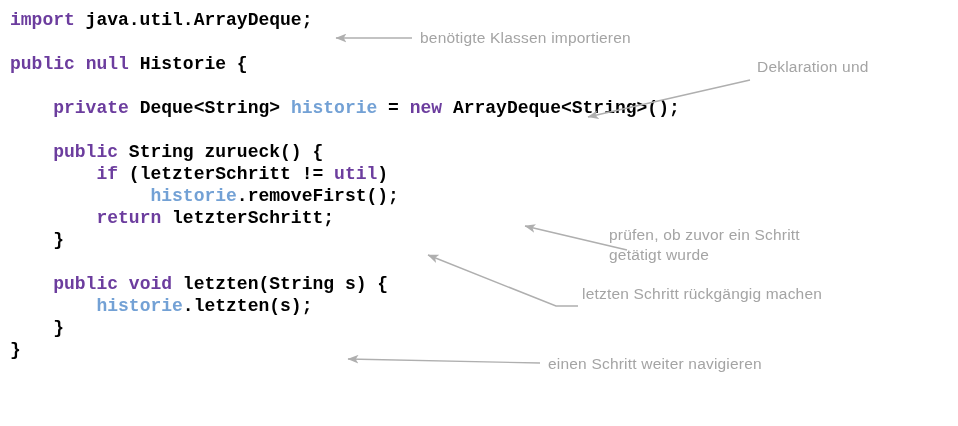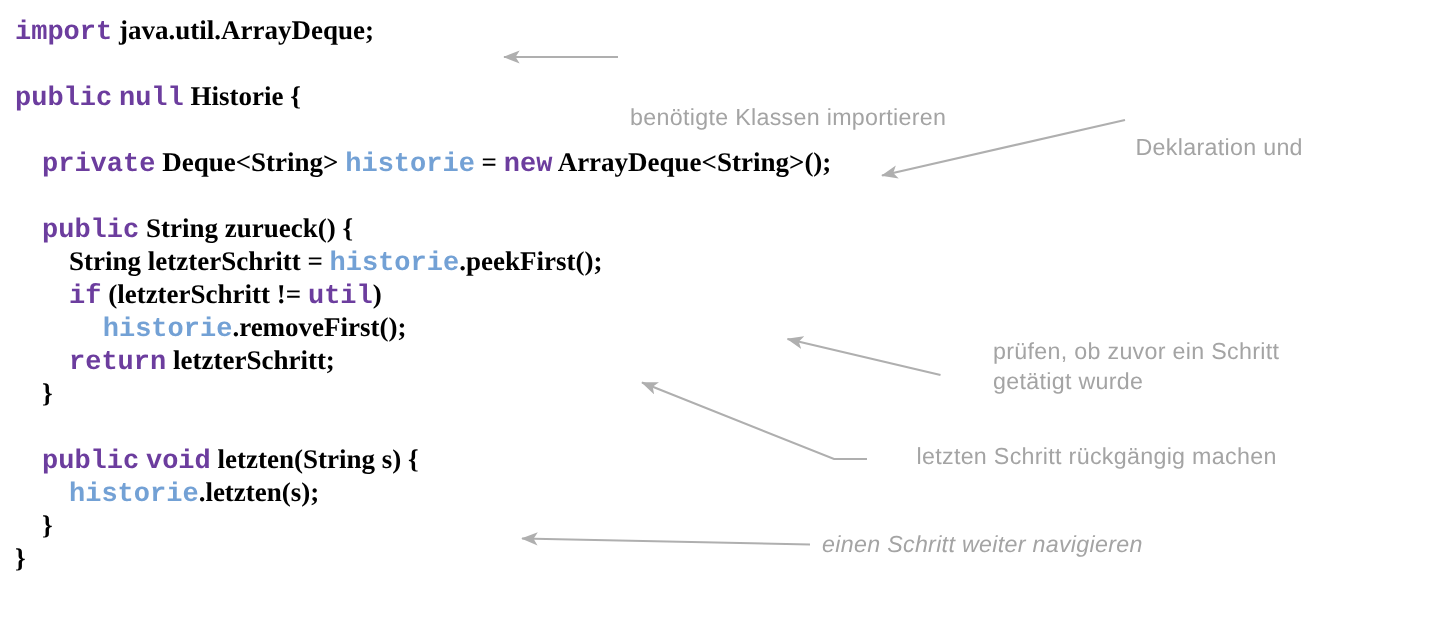--- a/index.html
+++ b/index.html
@@ -24,21 +24,21 @@
     font-size: 18px;
     line-height: 22px;
     color: var(--code-text, #000000);
   }
   .code-line {
     white-space: pre;
     height: 22px;
   }
   .tok-kw    { color: var(--keyword, #6c3d9e); }
   .tok-id    { color: var(--identifier, #73a1d5); }
-  .tok-plain { color: var(--code-text, #000000); font-family: Liberation Serif, serif; }
+  .tok-plain { color: var(--code-text, #000000); }
 
   .note {
     position: absolute;
     color: var(--annotation-text, #a4a4a4);
     font-size: 15.5px;
     line-height: 20px;
     letter-spacing: 0.2px;
     white-space: nowrap;
   }
   .arrows {
@@ -65,21 +65,20 @@
 <div class="figure">
 
   <div class="code">
       <div class="code-line"><span class="tok-kw">import</span><span class="tok-plain"> java.util.ArrayDeque;</span></div>
       <div class="code-line">&nbsp;</div>
       <div class="code-line"><span class="tok-kw">public</span><span class="tok-plain"> </span><span class="tok-kw">null</span><span class="tok-plain"> Historie {</span></div>
       <div class="code-line">&nbsp;</div>
       <div class="code-line"><span class="tok-plain">    </span><span class="tok-kw">private</span><span class="tok-plain"> Deque&lt;String&gt; </span><span class="tok-id">historie</span><span class="tok-plain"> = </span><span class="tok-kw">new</span><span class="tok-plain"> ArrayDeque&lt;String&gt;();</span></div>
       <div class="code-line">&nbsp;</div>
       <div class="code-line"><span class="tok-plain">    </span><span class="tok-kw">public</span><span class="tok-plain"> String zurueck() {</span></div>
-      <div class="code-line"><span class="tok-plain">        String letzterSchritt = </span><span class="tok-id">historie</span><span class="tok-plain">.peekFirst();</span></div>
       <div class="code-line"><span class="tok-plain">        </span><span class="tok-kw">if</span><span class="tok-plain"> (letzterSchritt != </span><span class="tok-kw">util</span><span class="tok-plain">)</span></div>
       <div class="code-line"><span class="tok-plain">             </span><span class="tok-id">historie</span><span class="tok-plain">.removeFirst();</span></div>
       <div class="code-line"><span class="tok-plain">        </span><span class="tok-kw">return</span><span class="tok-plain"> letzterSchritt;</span></div>
       <div class="code-line"><span class="tok-plain">    }</span></div>
       <div class="code-line">&nbsp;</div>
       <div class="code-line"><span class="tok-plain">    </span><span class="tok-kw">public</span><span class="tok-plain"> </span><span class="tok-kw">void</span><span class="tok-plain"> letzten(String s) {</span></div>
       <div class="code-line"><span class="tok-plain">        </span><span class="tok-id">historie</span><span class="tok-plain">.letzten(s);</span></div>
       <div class="code-line"><span class="tok-plain">    }</span></div>
       <div class="code-line"><span class="tok-plain">}</span></div>
     </div>
@@ -90,34 +89,34 @@
         <path d="M0,0 L10,4 L0,8 L2.5,4 z"></path>
       </marker>
     </defs>
     <path class="shaft" d="M412,38 L336,38" marker-end="url(#ah)"></path>
     <path class="shaft" d="M750,80 L588,117" marker-end="url(#ah)"></path>
     <path class="shaft" d="M627,250 L525,226" marker-end="url(#ah)"></path>
     <path class="shaft" d="M578,306 L556,306 L428,255" marker-end="url(#ah)"></path>
     <path class="shaft" d="M540,363 L348,359" marker-end="url(#ah)"></path>
   </svg>
 
-  <div class="note" style="left:420px; top:28px;margin-top:41px;">
+  <div class="note" style="left:420px; top:28px;">
     <div>benötigte Klassen importieren</div>
   </div>
 
-  <div class="note" style="left:757px; top:57px;margin-top:32px;">
+  <div class="note" style="left:757px; top:57px;">
     <div>Deklaration und</div>
   </div>
 
-  <div class="note" style="left:662px; top:225px;">
+  <div class="note" style="left:609px; top:225px;">
     <div>prüfen, ob zuvor ein Schritt</div>
     <div>getätigt wurde</div>
   </div>
 
-  <div class="note" style="left:582px; top:295px;margin-left:29px;">
+  <div class="note" style="left:582px; top:284px;">
     <div>letzten Schritt rückgängig machen</div>
   </div>
 
-  <div class="note" style="left:548px; top:354px;font-style:italic;">
+  <div class="note" style="left:548px; top:354px;">
     <div>einen Schritt weiter navigieren</div>
   </div>
 
 </div>
 
 </body></html>

